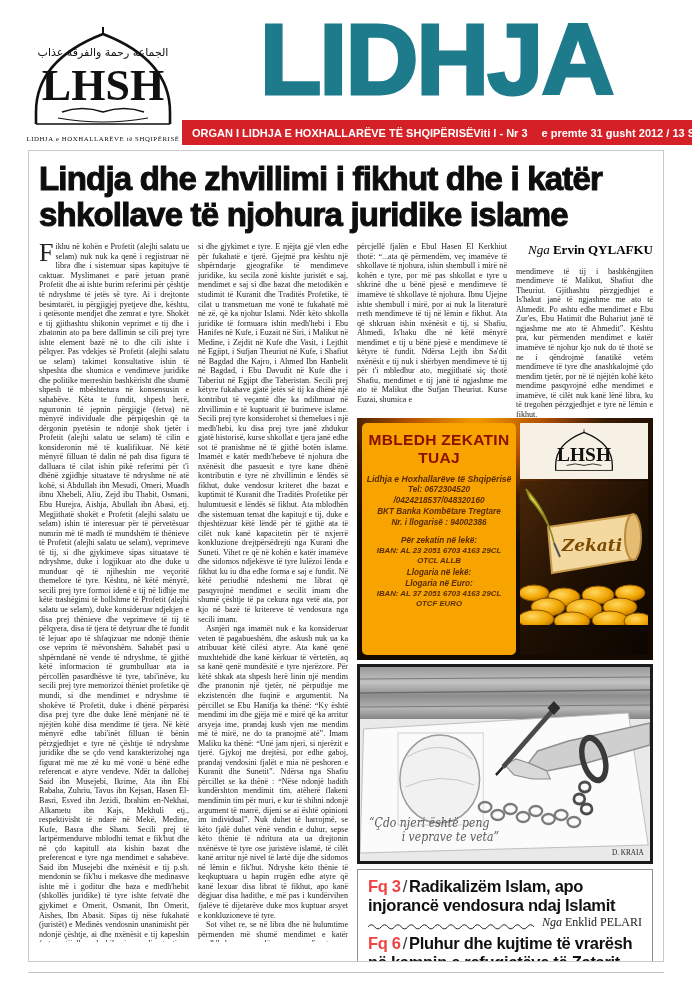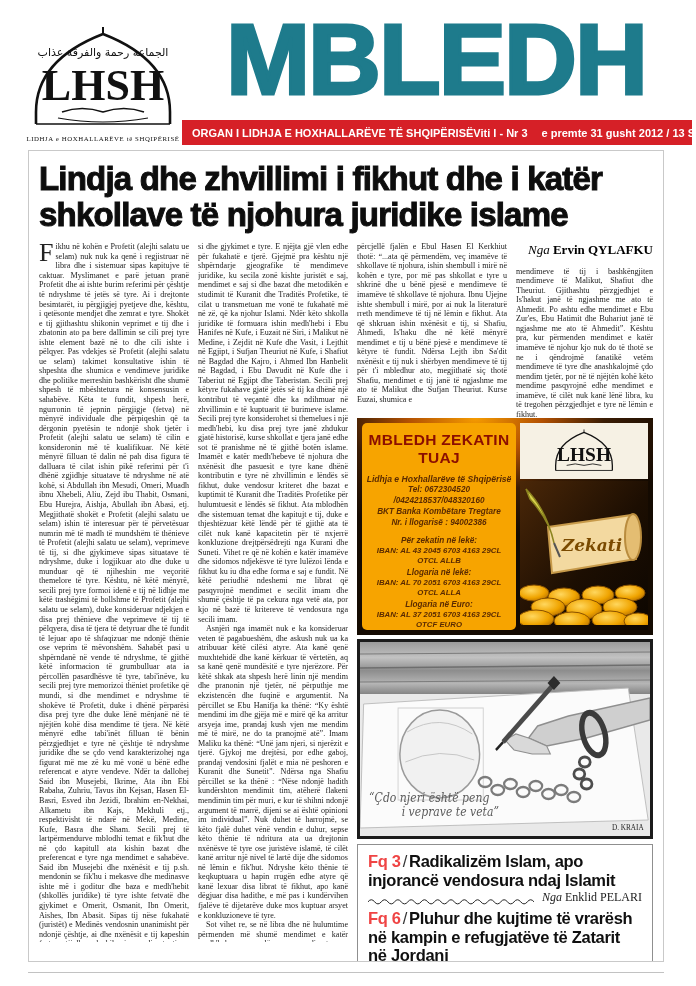--- a/index.html
+++ b/index.html
@@ -39,21 +39,21 @@
   .rightzone{flex:1;display:flex;flex-direction:column;min-width:0;}
   .toprow{display:flex;gap:9px;height:176px;overflow:hidden;}
   .tcol-s{font-size:8.1px;line-height:1.18;text-align:justify;color:#222;overflow:hidden;}
   .c3{width:150px;flex:0 0 150px;}
   .c4{flex:1;}
   .byline{text-align:right;font-size:13px;margin:0 0 9px 0;color:#000;}
   .byline em{font-style:italic;}
   .byline b{font-weight:700;}
 
   
-  .zakat{height:217px;display:flex;padding:5px;box-sizing:border-box;gap:4px;
+  .zakat{height:242px;display:flex;padding:5px;box-sizing:border-box;gap:4px;
          background:radial-gradient(ellipse 70% 55% at 40% 0%,#f59b00 0%,#b35102 32%,#3a1c04 62%,#140a01 100%);}
   .zakat-card{flex:1;background:#f7a400;border-radius:5px;text-align:center;color:#5b2b00;
               font-family:"Liberation Sans",sans-serif;padding:8px 4px;box-sizing:border-box;overflow:hidden;}
   .zakat-title{font-size:15.5px;font-weight:800;color:#8b0e00;letter-spacing:.3px;margin-bottom:7px;}
   .zakat-org{font-size:8.6px;font-weight:700;font-style:italic;}
   .zakat-line{font-size:8.2px;font-weight:700;font-style:italic;line-height:1.35;}
   .zakat-sec{margin-top:6px;}
   .zakat-iban{font-size:7.8px;font-weight:700;font-style:italic;line-height:1.35;}
   .zakat-right{width:128px;flex:0 0 128px;display:flex;flex-direction:column;gap:2px;}
   .zakat-logo-box{background:#f6f1e4;height:56px;display:flex;flex-direction:column;
@@ -87,21 +87,21 @@
       <line x1="79" y1="8" x2="79" y2="1" stroke="#111" stroke-width="2"></line>
       <text x="79" y="30" text-anchor="middle" font-size="11" fill="#111" font-family="DejaVu Sans, sans-serif">الجماعة رحمة والفرقة عذاب</text>
       <text x="79" y="74" text-anchor="middle" font-size="44" font-weight="bold" fill="#111" font-family="Liberation Serif, serif">LHSH</text>
       <path d="M38 86 Q58 79 79 86 Q100 79 120 86" fill="none" stroke="#111" stroke-width="1.6"></path>
       <path d="M34 92 Q79 100 124 92" fill="none" stroke="#111" stroke-width="1.2"></path>
       <line x1="12" y1="98" x2="146" y2="98" stroke="#111" stroke-width="1.4"></line>
     </svg>
     <div class="logo-caption">LIDHJA e HOXHALLARËVE të SHQIPËRISË</div>
   </div>
 
-  <div class="masthead-title">MBLEDH</div>
+  <div class="masthead-title">LIDHJA</div>
 
   <div class="infobar">
     <span>ORGAN I LIDHJA E HOXHALLARËVE TË SHQIPËRISË</span>
     <span class="right">
       <span>Viti I - Nr 3</span>
       <span>e premte 31 gusht 2012 / 13 Sheval 1433</span>
     </span>
   </div>
 
   <div class="content">
@@ -139,23 +139,22 @@
 
         <div class="zakat">
           <div class="zakat-card">
             <div class="zakat-title">MBLEDH ZEKATIN TUAJ</div>
             <div class="zakat-org">Lidhja e Hoxhallarëve të Shqipërisë</div>
             <div class="zakat-line">Tel: 0672304520 /0424218537/048320160</div>
             <div class="zakat-line">BKT Banka Kombëtare Tregtare</div>
             <div class="zakat-line">Nr. i llogarisë : 94002386</div>
             <div class="zakat-sec">
               <div class="zakat-line">Për zekatin në lekë:</div>
-              <div class="zakat-iban">IBAN: AL 43 2045 6703 4163 29CL OTCL ALLB</div>
+              <div class="zakat-iban">IBAN: AL 23 2051 6703 4163 29CL OTCL ALLB</div>
               <div class="zakat-line">Llogaria në lekë:</div>
-              <div class="zakat-iban">IBAN: AL 70 2051 6703 4163 29CL OTCL ALLA</div>
               <div class="zakat-line">Llogaria në Euro:</div>
               <div class="zakat-iban">IBAN: AL 37 2051 6703 4163 29CL OTCF EURO</div>
 
             </div>
           </div>
           <div class="zakat-right">
             <div class="zakat-logo-box">
               <svg width="72" height="44" viewBox="0 0 158 104">
                 <path d="M12 98 L12 86 Q12 34 79 8 Q146 34 146 86 L146 98" fill="none" stroke="#111" stroke-width="3"></path>
                 <line x1="79" y1="8" x2="79" y2="1" stroke="#111" stroke-width="2"></line>

